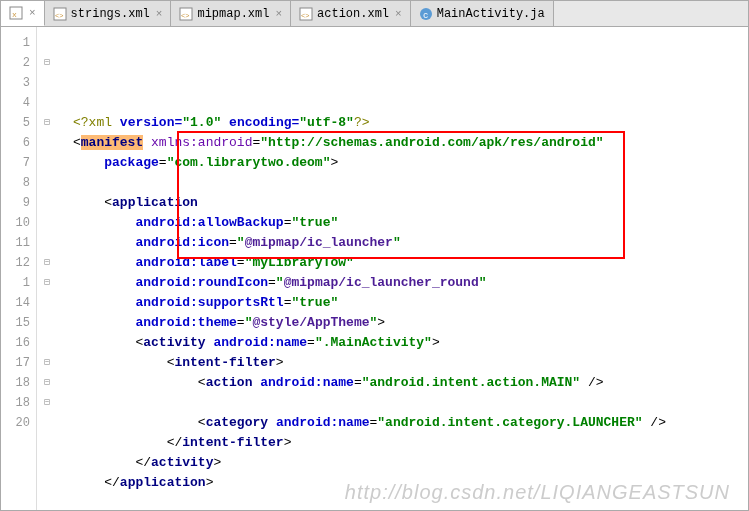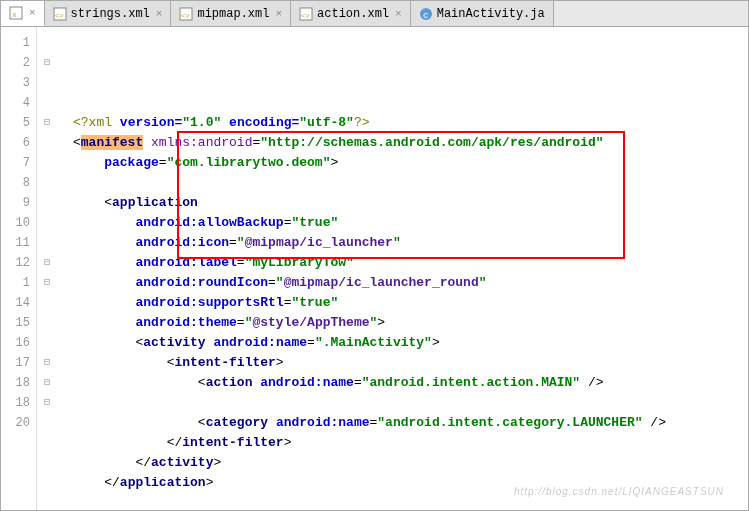--- a/index.html
+++ b/index.html
@@ -20,21 +20,21 @@
 .hl-tag { background: #fdba74; }
 .punct { color: #000; }
 .tagname { color: #000080; font-weight: bold; }
 .attrns { color: #6a0dad; }
 .attr { color: #0000cd; font-weight: bold; }
 .str { color: #008000; font-weight: bold; }
 .strref { color: #4c1d95; font-weight: bold; }
 .pi { color: #808000; }
 .pi-attr { color: #0000cd; font-weight: bold; }
 .redbox { position: absolute; border: 2px solid #ff0000; pointer-events: none; }
-.watermark { position: absolute; right: 24px; bottom: 8px; color: #ccc; font-size: 10px; font-style: italic; letter-spacing: 1px; pointer-events: none; font-family: Arial, sans-serif; margin-left: 40px; }
+.watermark { position: absolute; right: 18px; bottom: 8px; color: #ccc; font-size: 20px; font-style: italic; letter-spacing: 1px; pointer-events: none; font-family: Arial, sans-serif; margin-left: 40px; }
 .sp-margin { width: 12px; background: #fff; }
 </style>
 </head>
 <body>
 
 <div class="tabbar">
   <div class="tab active">
     <span class="tab-icon">
         <svg width="14" height="14">
           <rect x="1" y="1" width="12" height="12" fill="#fff" stroke="#888"></rect>

